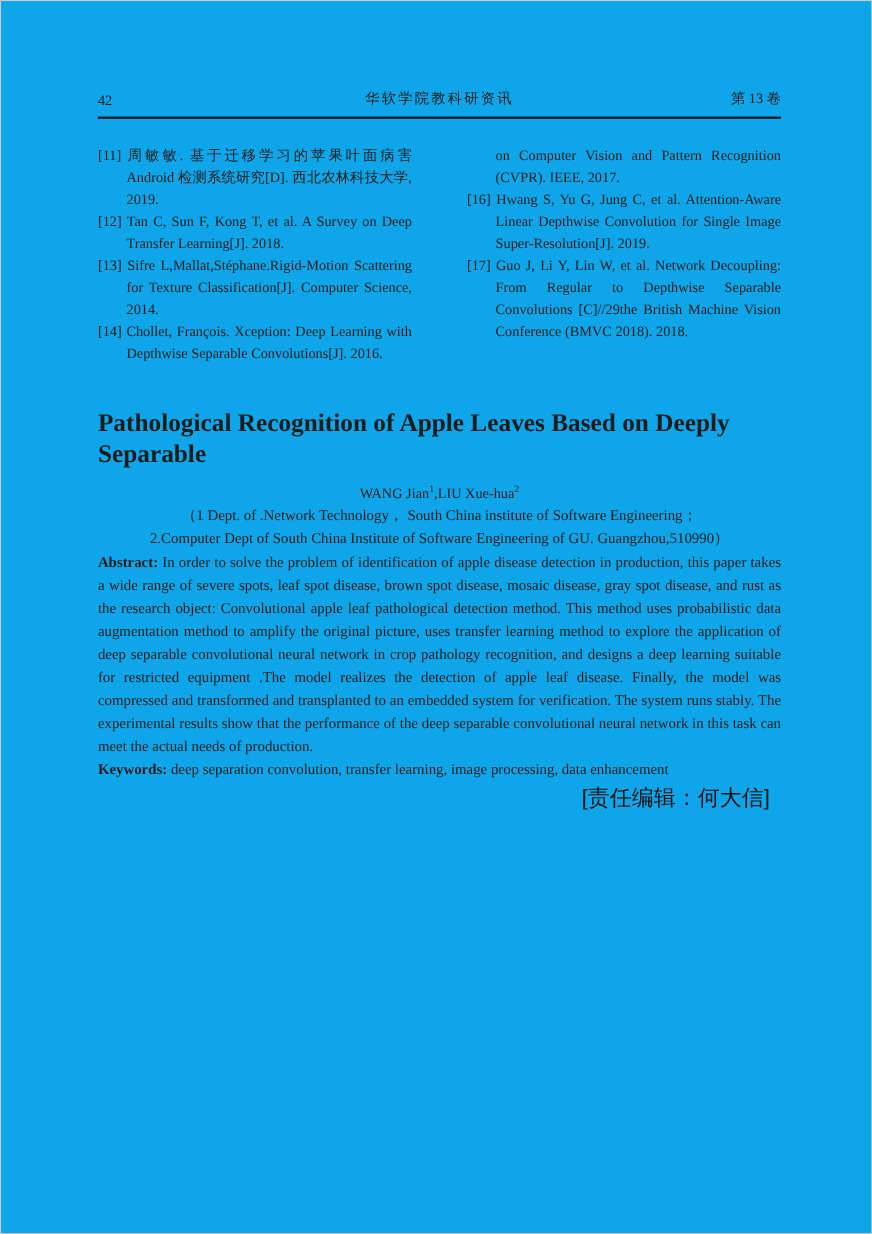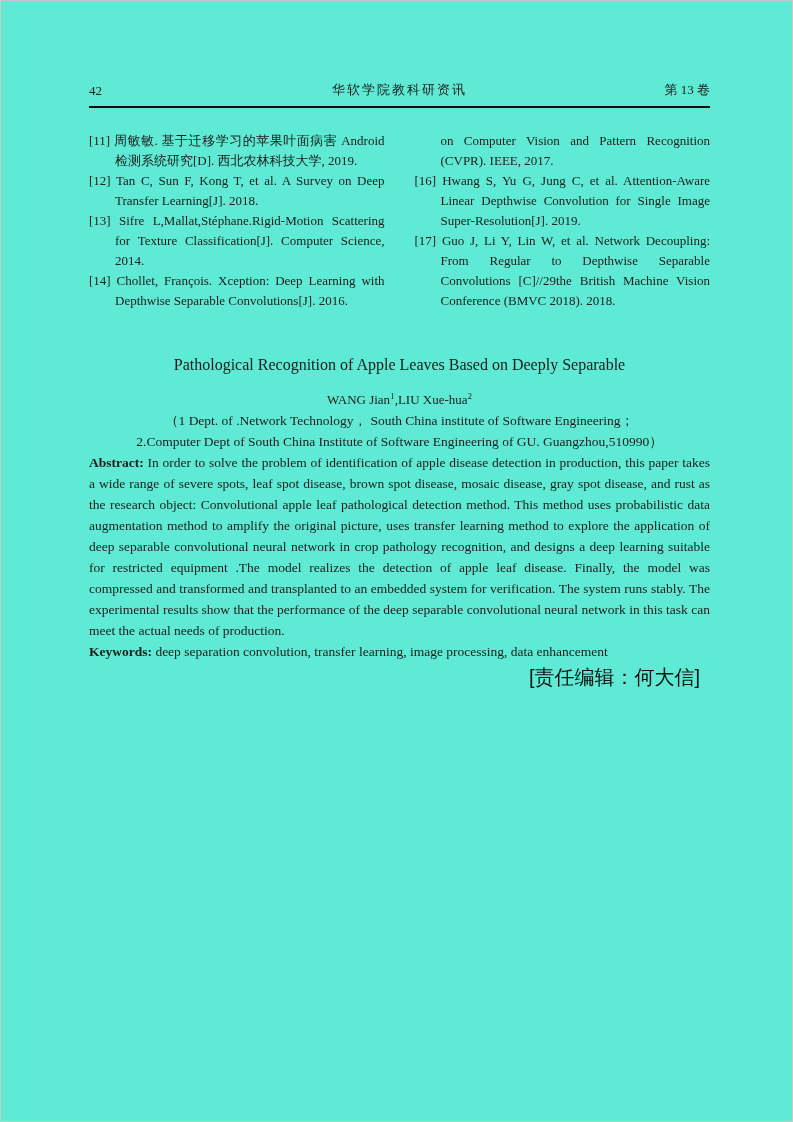--- a/index.html
+++ b/index.html
@@ -4,21 +4,21 @@
 <style>
   html, body {
     margin: 0;
     padding: 0;
     background: #ffffff;
   }
   .page {
     position: relative;
     width: 793px;
     height: 1122px;
-    background: #5eead4;
+    background: #0ea5e9;
     box-sizing: border-box;
     border: 1px solid #c9c9c9;
     font-family: "Liberation Serif", "DejaVu Serif", serif;
     color: #1c1c1c;
     overflow: hidden;
   }
   .content {
     position: absolute;
     left: 88px;
     right: 82px;
@@ -31,40 +31,40 @@
     font-size: 13px;
     padding-bottom: 7px;
     border-bottom: 2px solid #111;
   }
   .page-header .hdr-left  { width: 120px; text-align: left; }
   .page-header .hdr-center{ flex: 1; text-align: center; font-size: 13px; letter-spacing: 2px; }
   .page-header .hdr-right { width: 120px; text-align: right; }
   
   .refs {
     display: flex;
-    gap: 30px;
+    gap: 50px;
     margin-top: 23px;
   }
   .refs .col { flex: 1; min-width: 0; }
   .ref {
     font-size: 13px;
     line-height: 20px;
     text-align: justify;
     padding-left: 26px;
     text-indent: -26px;
   }
   .ref.continuation {
     text-indent: 0;
   }
   
   .article { margin-top: 40px; }
   .art-title {
-    text-align: center;
-    font-size: 16px;
-    font-weight: normal;
+    text-align: left;
+    font-size: 23px;
+    font-weight: bold;
     line-height: 28px;
   }
   .authors {
     text-align: center;
     font-size: 13px;
     line-height: 20px;
     margin-top: 7px;
   }
   .authors sup { font-size: 9px; }
   .affiliation {

